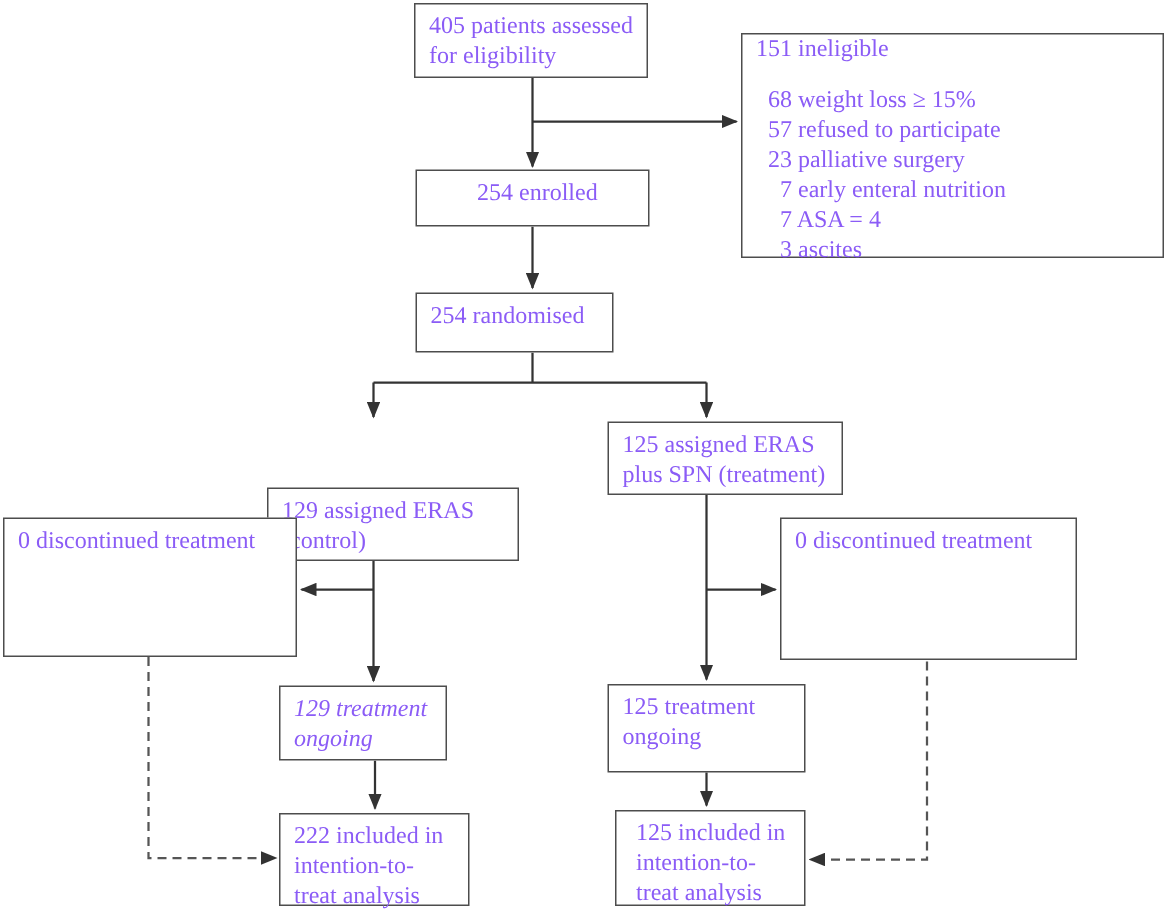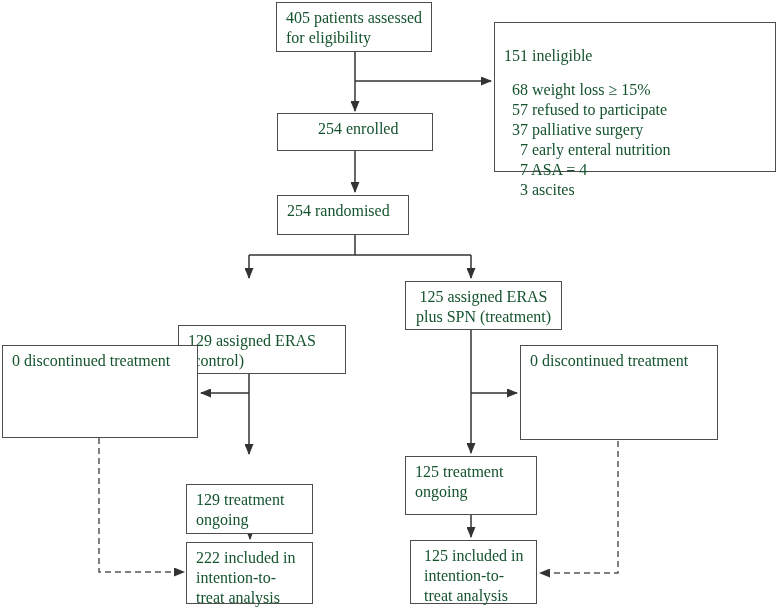--- a/index.html
+++ b/index.html
@@ -8,21 +8,21 @@
     background: #ffffff;
   }
   #figure {
     position: relative;
     width: 778px;
     height: 609px;
     background: #ffffff;
     font-family: "Liberation Serif", "DejaVu Serif", serif;
     font-size: 16px;
     line-height: 20px;
-    color: #14532d;
+    color: #8b5cf6;
     overflow: hidden;
   }
   .box {
     position: absolute;
     background: #ffffff;
     border: 1.5px solid #4d4d4d;
     box-sizing: border-box;
     padding: 5px 9px;
   }
   .box .txt {
@@ -35,28 +35,28 @@
     margin-bottom: 14px;
   }
   #arrows {
     position: absolute;
     left: 0;
     top: 0;
     pointer-events: none;
   }
   
   #box-eligibility          { left: 276px; top:   2px; width: 156px; height: 50px; }
-  #box-ineligible           { left: 494px; top:  22px; width: 282px; height: 150px; padding-top: 23px; }
+  #box-ineligible           { left: 494px; top:  22px; width: 282px; height: 150px; padding-top: 0; }
   #box-enrolled             { left: 277px; top: 113px; width: 156px; height: 38px; padding-left: 40px; }
   #box-randomised           { left: 277px; top: 195px; width: 132px; height: 40px; }
   #box-assigned-control     { left: 178px; top: 281px; width: 168px; height: 49px; margin-top: 44px; }
-  #box-assigned-treatment   { left: 405px; top: 281px; width: 157px; height: 49px; text-align: center; }
+  #box-assigned-treatment   { left: 405px; top: 281px; width: 157px; height: 49px; }
   #box-discontinued-control { left:   2px; top: 345px; width: 196px; height: 93px; }
   #box-discontinued-treatment { left: 520px; top: 345px; width: 198px; height: 95px; }
-  #box-ongoing-control      { left: 186px; top: 484px; width: 127px; height: 50px; }
+  #box-ongoing-control      { left: 186px; top: 457px; width: 112px; height: 50px; font-style: italic; }
   #box-ongoing-treatment    { left: 405px; top: 456px; width: 132px; height: 59px; }
   #box-itt-control          { left: 186px; top: 542px; width: 127px; height: 62px; }
   #box-itt-treatment        { left: 410px; top: 540px; width: 127px; height: 64px; padding-left: 13px; }
 </style>
 </head>
 <body>
 
 <div id="figure">
 
   <svg id="arrows" width="778" height="609" viewBox="0 0 778 609">
@@ -87,21 +87,21 @@
   </svg>
 
   <div class="box" id="box-eligibility">
     <span class="txt">405 patients assessed for eligibility</span>
   </div>
 
   <div class="box" id="box-ineligible">
     <div class="pre lead">151 ineligible</div>
     <div class="pre">  68 weight loss ≥ 15%</div>
     <div class="pre">  57 refused to participate</div>
-    <div class="pre">  37 palliative surgery</div>
+    <div class="pre">  23 palliative surgery</div>
     <div class="pre">    7 early enteral nutrition</div>
     <div class="pre">    7 ASA = 4</div>
     <div class="pre">    3 ascites</div>
   </div>
 
   <div class="box" id="box-enrolled">
     <span class="txt">254 enrolled</span>
   </div>
 
   <div class="box" id="box-randomised">

